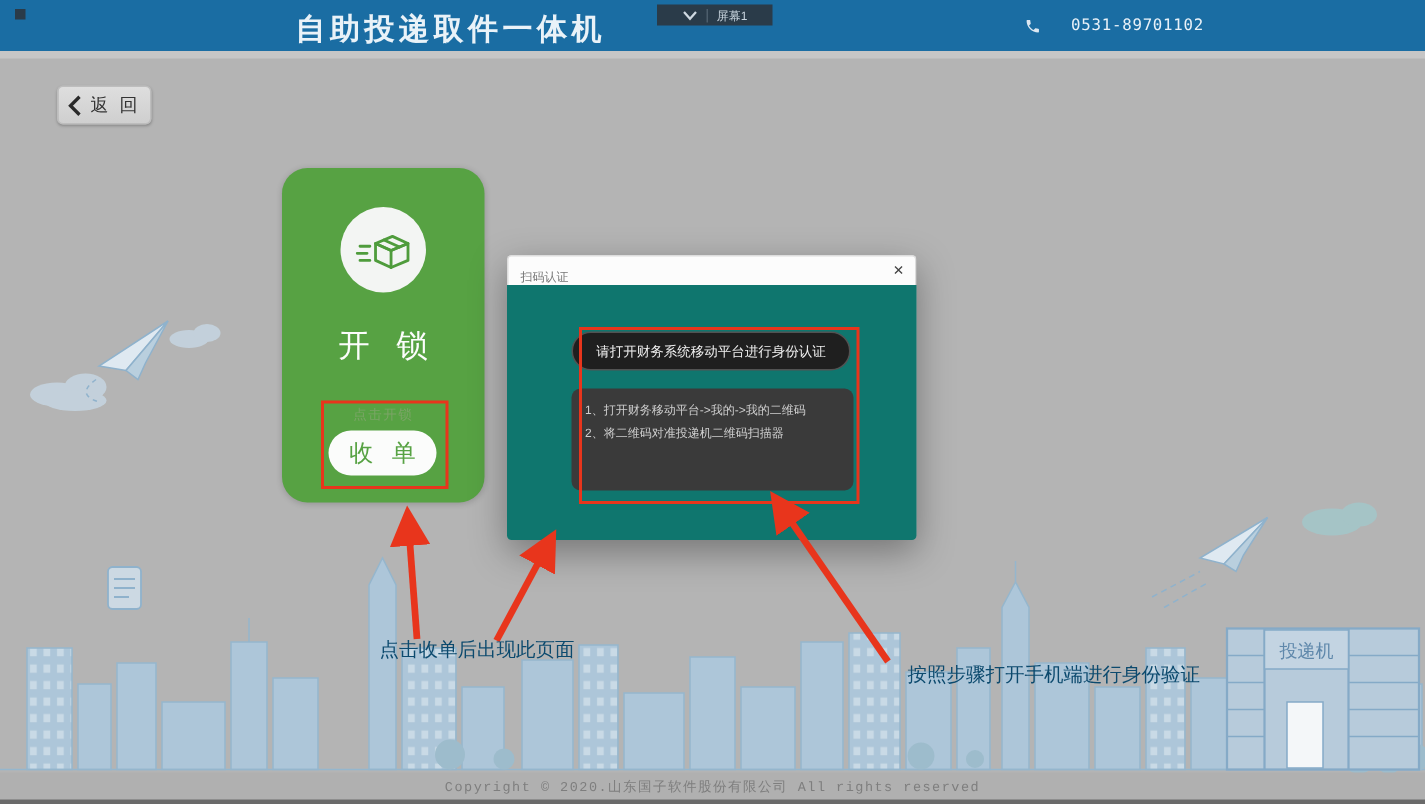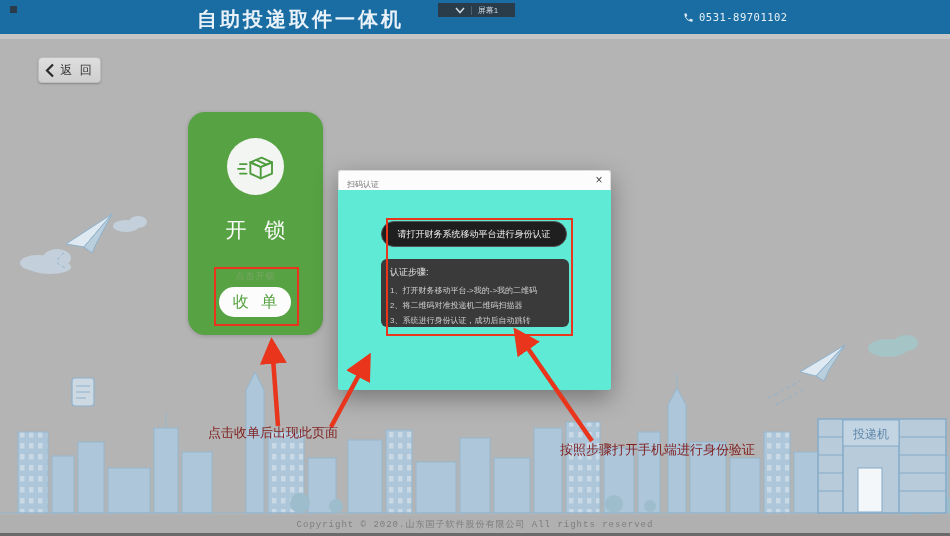--- a/index.html
+++ b/index.html
@@ -7,50 +7,50 @@
   #stage { position:relative; width:950px; height:536px; background:#b4b4b4; overflow:hidden; }
 
   
   .header { position:absolute; left:0; top:0; width:950px; height:34px; background:#1a6da3; z-index:6; }
   .subbar { position:absolute; left:0; top:34px; width:950px; height:5px; background:#c6c6c6; z-index:6; }
   .corner-dot { position:absolute; left:10px; top:6px; width:7px; height:7px; background:#2a3b49; }
   .app-title { position:absolute; left:197px; top:6px; font-size:20px; letter-spacing:3px; color:#e9f2f8; font-weight:bold; white-space:nowrap; }
   .screen-badge { position:absolute; left:438px; top:3px; width:77px; height:14px; background:#2a3b49; display:flex; align-items:center; justify-content:center; gap:6px; cursor:pointer; }
   .screen-badge .divider { width:1px; height:9px; background:#4d5e6c; }
   .screen-badge .lbl { font-size:8px; color:#c8d4de; white-space:nowrap; }
-  .phone-wrap { position:absolute; left:683px; top:11px; display:flex; align-items:center; gap:5px; color:#e8f1f8; }
+  .phone-wrap { position:absolute; left:683px; top:11px; display:flex; align-items:center; gap:20px; color:#e8f1f8; }
   .phone-num { font-size:10.5px; letter-spacing:0.5px; font-family:"DejaVu Sans Mono",monospace; }
 
   
   .back-btn { position:absolute; left:38px; top:57px; width:63px; height:26px; background:linear-gradient(#dedede,#cfcfcf); border:1px solid #bdbdbd; border-radius:4px; box-shadow:0 1px 2px rgba(0,0,0,.25); display:flex; align-items:center; justify-content:center; gap:6px; z-index:3; cursor:pointer; }
   .back-btn .lbl { font-size:12px; color:#333; letter-spacing:2px; }
 
   
   .card { position:absolute; left:188px; top:112px; width:135px; height:223px; background:#57a243; border-radius:17px; z-index:2; box-shadow:0 1px 4px rgba(0,0,0,.18); cursor:pointer; }
   .card .circle { position:absolute; left:39px; top:26px; width:57px; height:57px; border-radius:50%; background:#f3f5f3; display:flex; align-items:center; justify-content:center; }
   .card .title { position:absolute; left:0; top:104px; width:100%; text-align:center; font-size:21px; letter-spacing:6px; text-indent:6px; color:#fcfdfc; }
   .card .hint { position:absolute; left:0; top:158px; width:100%; text-align:center; font-size:9px; color:#7ba566; letter-spacing:1px;font-family:Liberation Mono, monospace; }
   .receive-btn { position:absolute; left:31px; top:175px; width:72px; height:30px; background:#fbfcfb; border:none; border-radius:16px; color:#57a243; font-size:16px; letter-spacing:4px; text-indent:4px; cursor:pointer; font-family:inherit; }
 
   
   .modal { position:absolute; left:338px; top:170px; width:273px; z-index:3; box-shadow:0 8px 24px rgba(0,0,0,.35); border-radius:3px; }
   .modal-titlebar { height:20px; background:#fcfcfc; border:1px solid #ddd; border-bottom:none; border-radius:3px 3px 0 0; display:flex; align-items:flex-end; }
   .modal-title { font-size:8px; color:#777; padding-left:8px; flex:1; }
   .modal-close { width:22px; text-align:center; font-size:12px; color:#444; cursor:pointer; line-height:20px; }
-  .modal-body { position:relative; height:200px; background:#5eead4; border-radius:0 0 3px 3px; }
+  .modal-body { position:relative; height:170px; background:#0f766e; border-radius:0 0 3px 3px; }
   .prompt-pill { position:absolute; left:43px; top:31px; width:186px; height:26px; border-radius:14px; background:#1f1f1f; border:1px solid #525252; color:#f0f0f0; font-size:9px; text-align:center; line-height:24px; cursor:pointer; white-space:nowrap; }
   .steps-panel { position:absolute; left:43px; top:69px; width:188px; height:68px; background:#3a3a3a; border-radius:6px; padding:7px 9px; }
   .steps-title { font-size:9px; color:#e8e8e8; margin-bottom:4px; }
   .step-line { font-size:8px; color:#cfcfcf; line-height:15px; white-space:nowrap; }
 
   
   .red-rect { position:absolute; border:2px solid #e8351c; z-index:4; pointer-events:none; }
   .rect-receive { left:214px; top:267px; width:85px; height:59px; }
   .rect-modal { left:386px; top:218px; width:187px; height:118px; }
-  .note { position:absolute; z-index:5; color:#7f1d1d; font-size:13px; white-space:nowrap; }
+  .note { position:absolute; z-index:5; color:#0c4a6e; font-size:13px; white-space:nowrap;margin-left:45px; }
   .note-left { left:208px; top:424px; }
   .note-right { left:560px; top:441px; }
   #arrows { position:absolute; left:0; top:0; z-index:5; pointer-events:none; }
 
   
   #bg { position:absolute; left:0; top:0; z-index:1; }
 
   
   .footer { position:absolute; left:0; bottom:3px; width:950px; height:18px; background:#b0b0b0; display:flex; align-items:center; justify-content:center; z-index:2; }
   .footer .txt { font-size:9px; letter-spacing:1px; color:#7e7e7e; font-family:Liberation Mono, monospace; }
@@ -196,24 +196,22 @@
   </div>
 
   <div class="modal">
     <div class="modal-titlebar">
       <span class="modal-title">扫码认证</span>
       <span class="modal-close">×</span>
     </div>
     <div class="modal-body">
       <div class="prompt-pill">请打开财务系统移动平台进行身份认证</div>
       <div class="steps-panel">
-        <div class="steps-title">认证步骤:</div>
         <div class="step-line">1、打开财务移动平台-&gt;我的-&gt;我的二维码</div>
         <div class="step-line">2、将二维码对准投递机二维码扫描器</div>
-        <div class="step-line">3、系统进行身份认证，成功后自动跳转</div>
       </div>
     </div>
   </div>
 
   <div class="red-rect rect-receive"></div>
   <div class="red-rect rect-modal"></div>
 
   <svg id="arrows" width="950" height="536">
     <defs>
       <marker id="ah" markerWidth="6" markerHeight="6" refX="4.2" refY="3" orient="auto">

